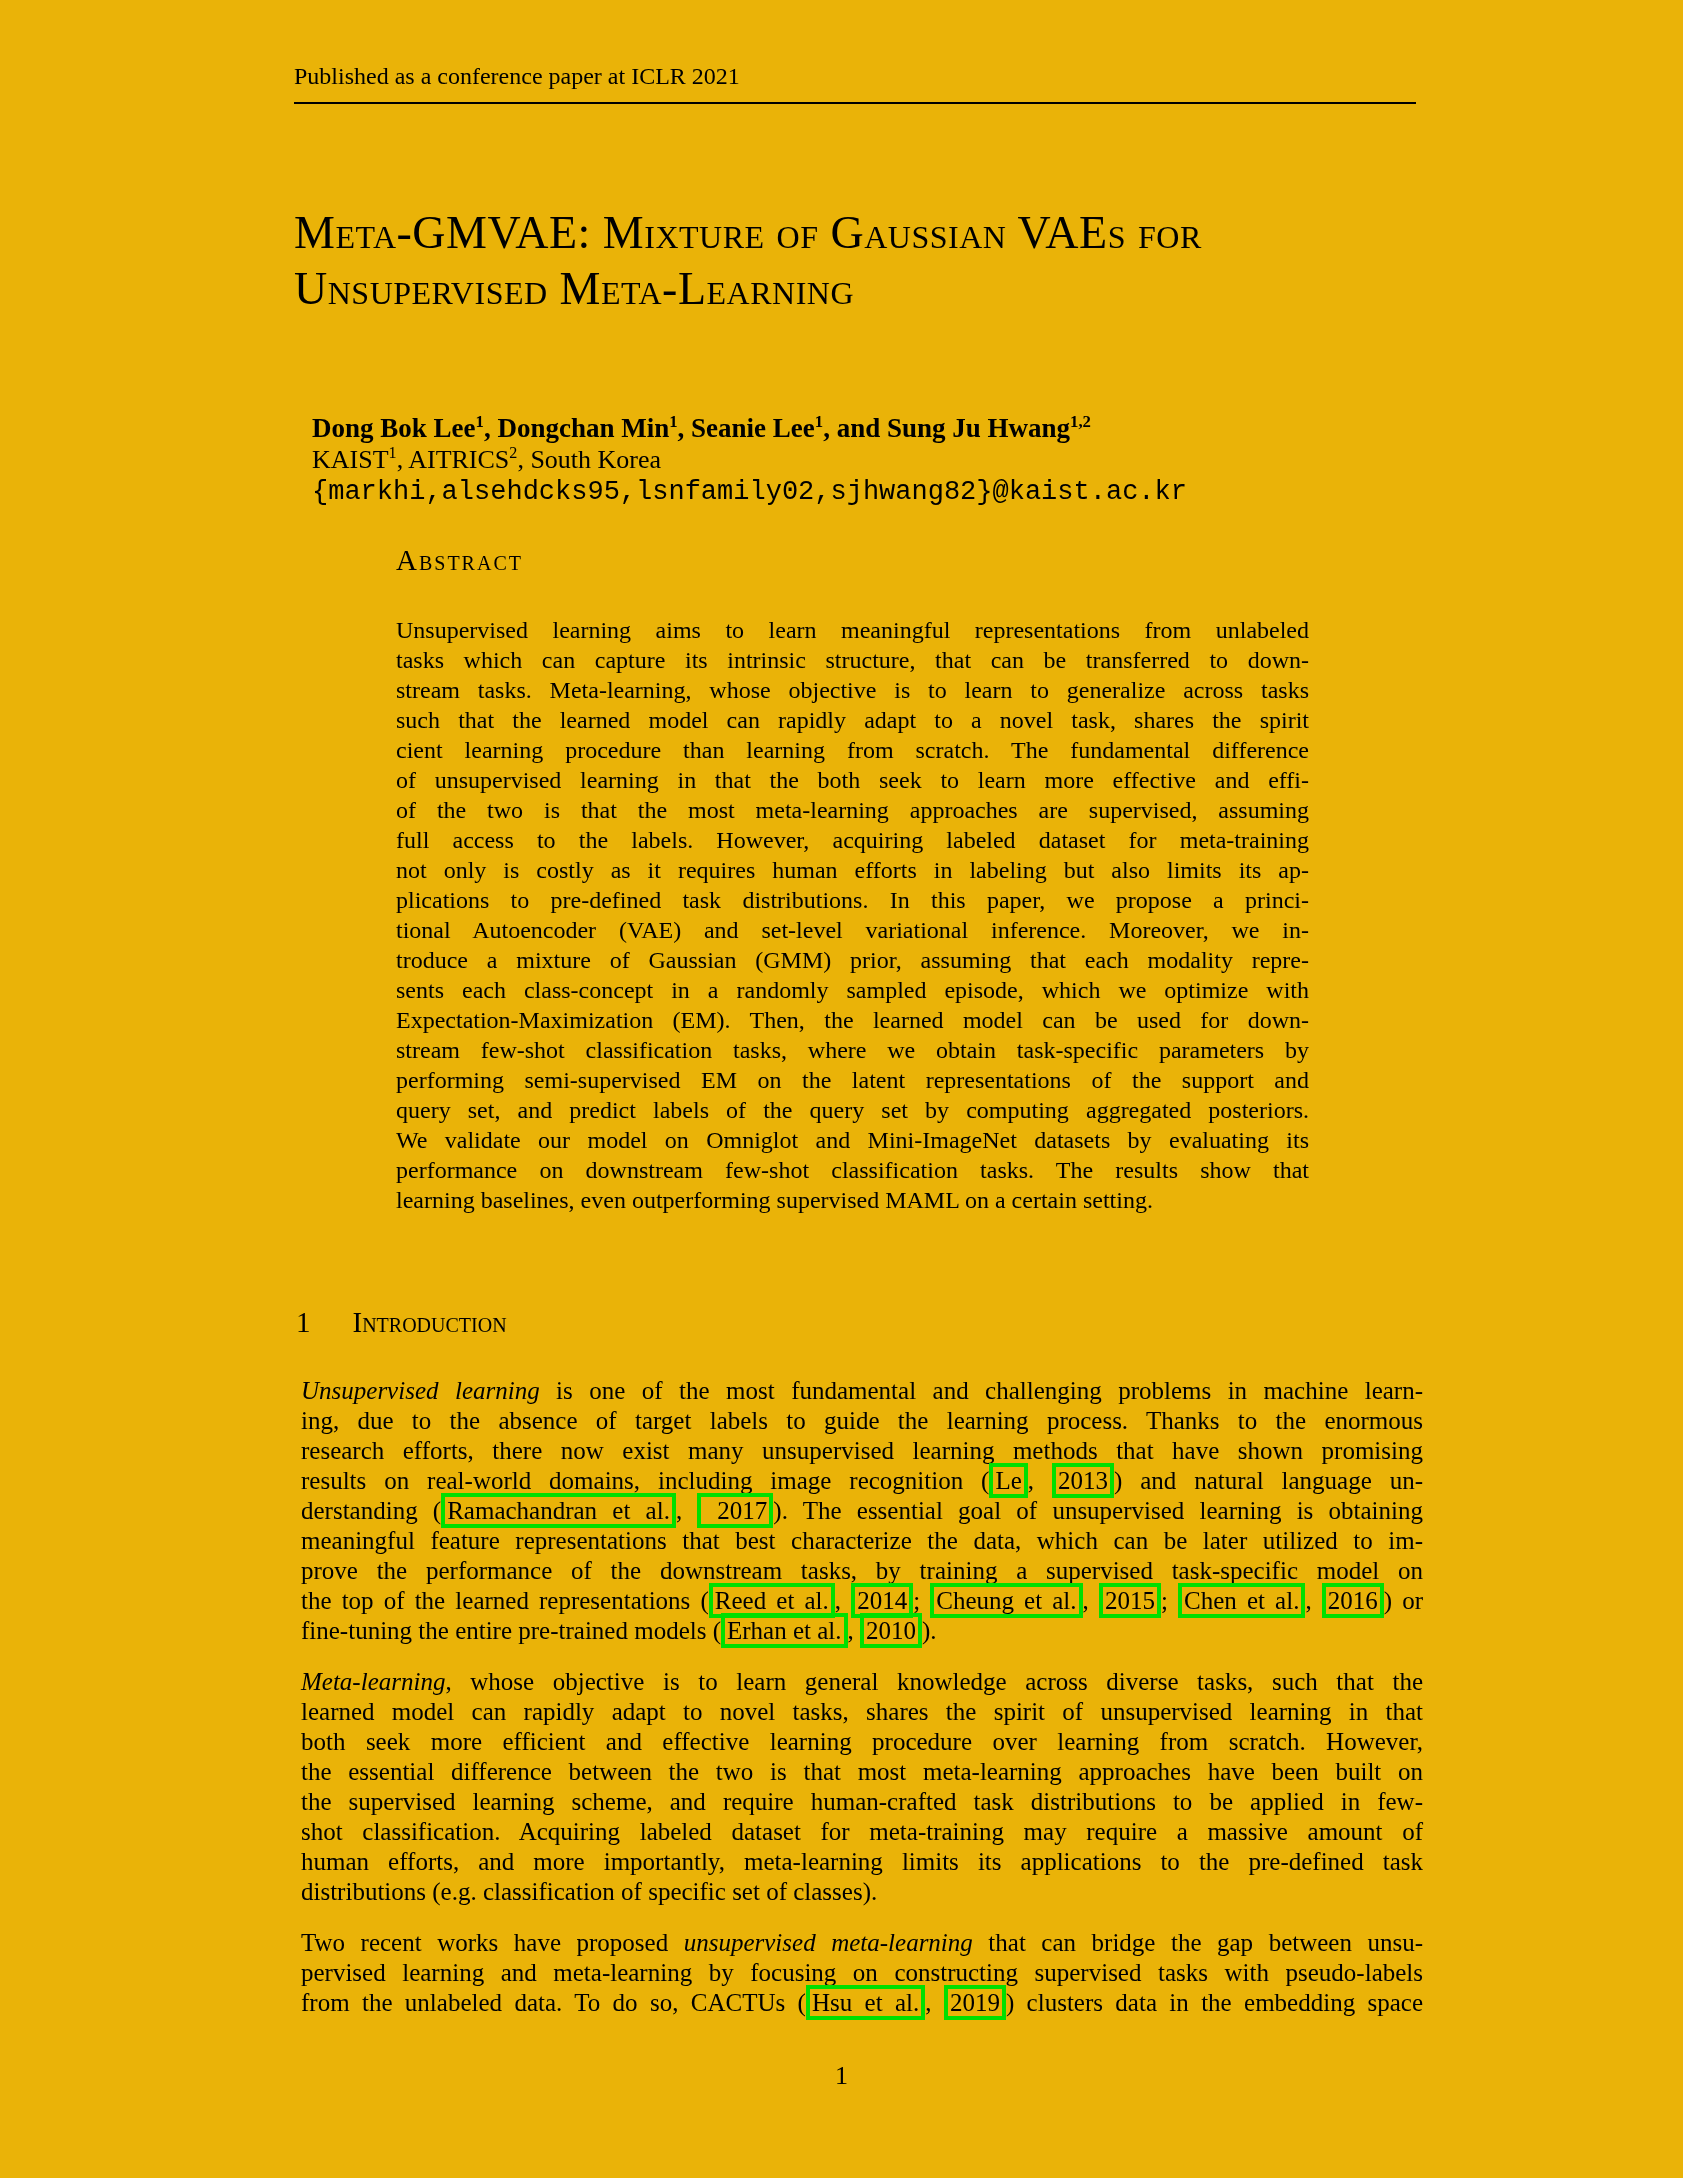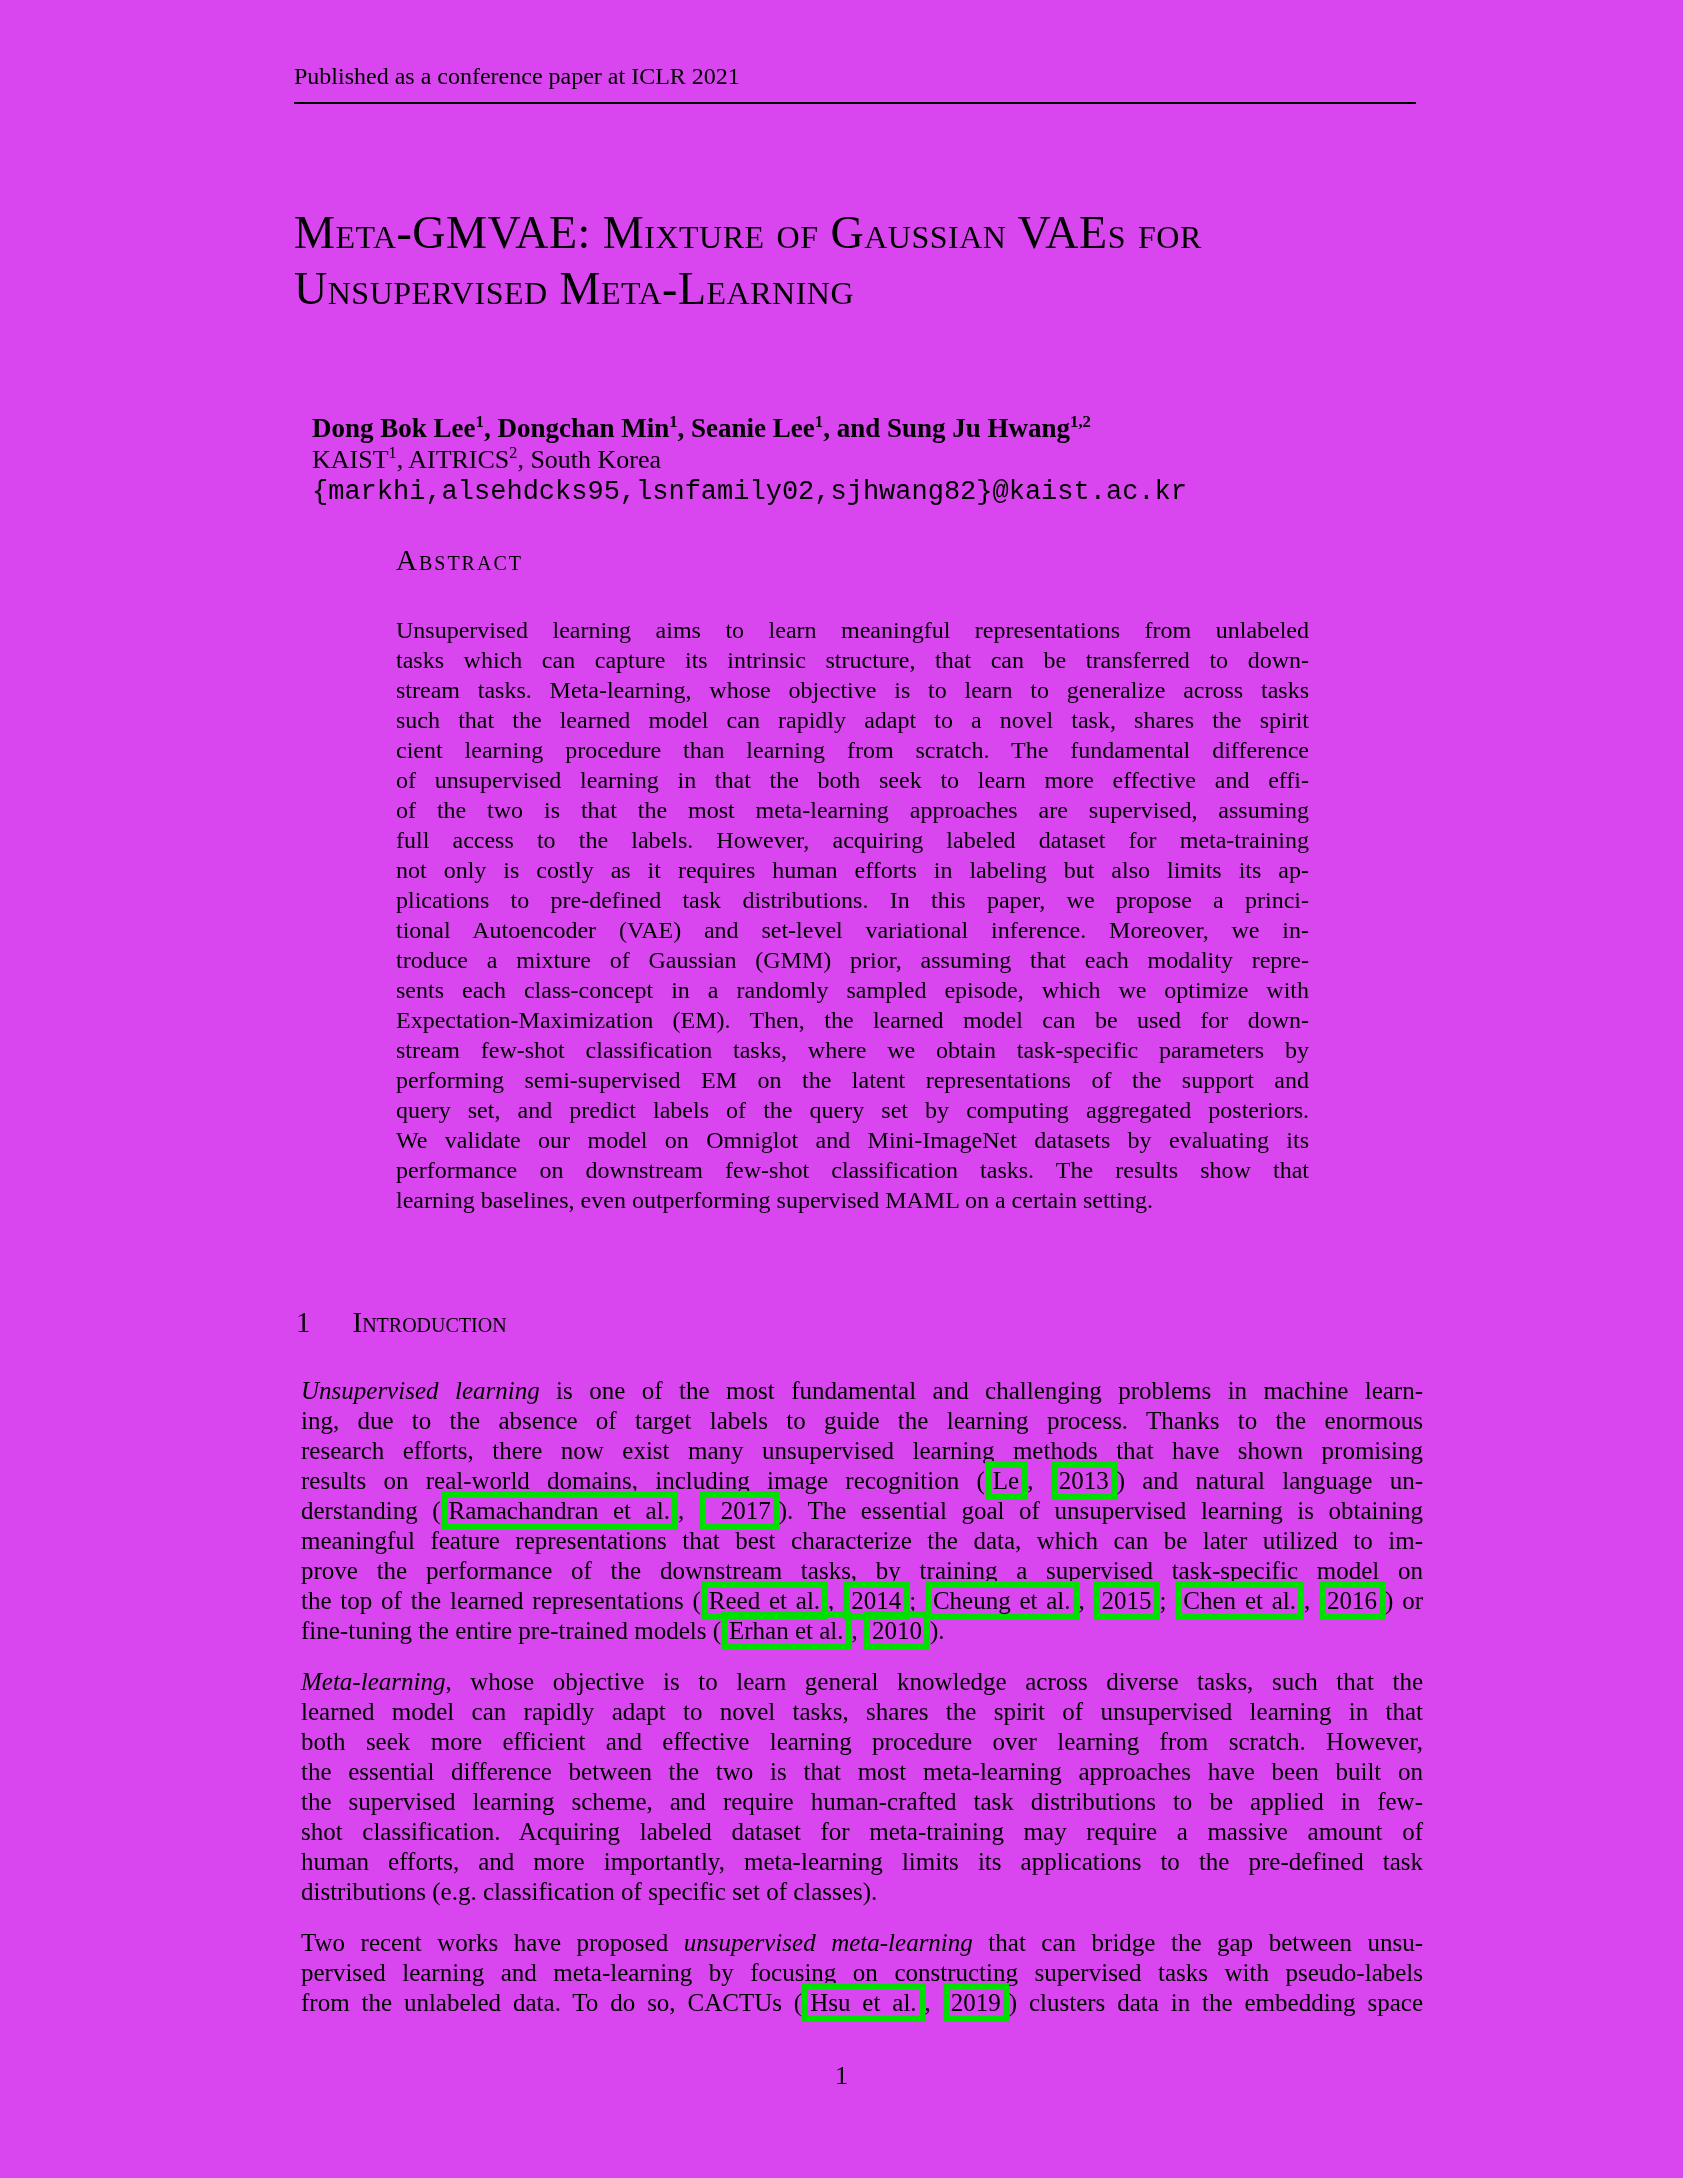--- a/index.html
+++ b/index.html
@@ -1,17 +1,17 @@
 <!DOCTYPE html>
 <html><head>
 <meta charset="utf-8">
 <style>
   html,body{margin:0;padding:0;background:#ffffff;}
   .page{
-    position:relative;width:1683px;height:2178px;background:#d946ef;
+    position:relative;width:1683px;height:2178px;background:#eab308;
     font-family:"Liberation Serif", serif;color:#000;overflow:hidden;
   }
   .header-text{position:absolute;left:294px;top:63px;font-size:24px;}
   .header-rule{position:absolute;left:294px;top:102px;width:1122px;height:2px;background:#000;}
   .title{
     position:absolute;left:294px;top:205px;width:1139px;
     font-size:46px;line-height:56px;font-variant:small-caps;letter-spacing:0.5px;
   }
   .authors{position:absolute;left:312px;top:375px;font-size:26px;line-height:32px;}
   .authors .names{font-weight:bold;font-size:27px;margin-top:37px;}
@@ -22,21 +22,21 @@
     font-size:29px;font-variant:small-caps;letter-spacing:2px;
   }
   .abs-body{position:absolute;left:396px;top:615px;width:913px;font-size:24px;line-height:30px;}
   .sec-head{position:absolute;left:296px;top:1306px;font-size:29px;font-variant:small-caps;}
   .sec-head .sec-title{margin-left:42px;}
   .intro{position:absolute;left:294px;top:1376px;width:1129px;font-size:25px;line-height:30px;}
   .paragraph{margin:0 0 21px 7px;}
   .jline{text-align:justify;text-align-last:justify;height:30px;}
   .jline.last{text-align-last:left;}
   .it{font-style:italic;}
-  .cite{border:6px solid #701a75;padding:0 2px;}
+  .cite{border:4px solid #701a75;padding:0 2px;}
   .pageno{position:absolute;left:0;top:2061px;width:1683px;text-align:center;font-size:26px;}
 </style>
 </head>
 <body>
 
 <div class="page">
 
   <div class="header-text">Published as a conference paper at ICLR 2021</div>
   <div class="header-rule"></div>
 

